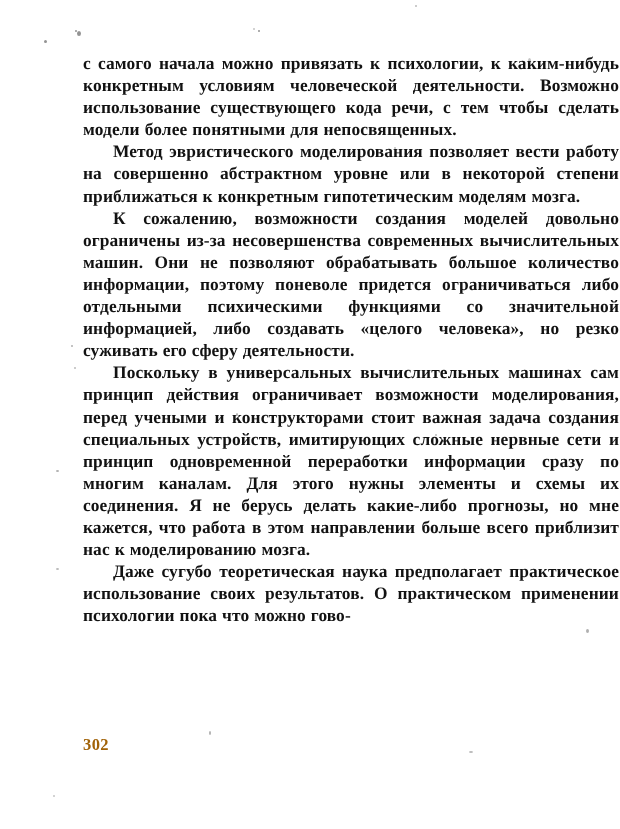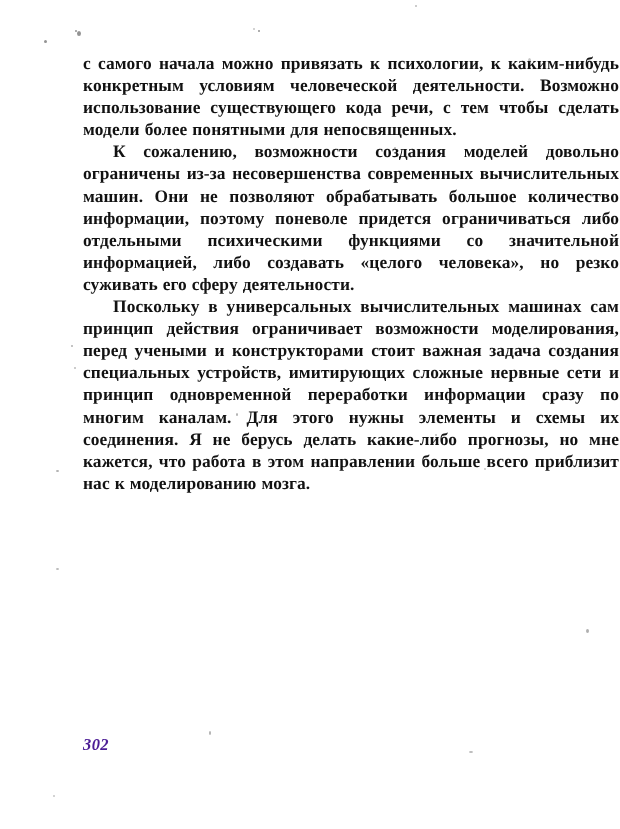--- a/index.html
+++ b/index.html
@@ -60,22 +60,21 @@
   p.para.cont {
     text-indent: 0;
   }
 
   #folio {
     position: absolute;
     left: 42px;
     top: 735px;
     font-size: 16.5px;
     font-weight: 700;
-    font-style: italic;
-    color: #4c1d95;
+    color: #a16207;
     letter-spacing: 0.4px;
     z-index: 2;
   }
 </style>
 </head>
 <body>
 
 <div id="page">
 
   <div id="speckles">
@@ -101,19 +100,21 @@
     <i style="left:604px;top:600px; width:2px; height:7px; opacity:0.5;"></i>
     <i style="left:545px;top:629px; width:3px; height:4px; opacity:0.4;"></i>
     <i style="left:604px;top:660px; width:3px; height:3px; opacity:0.4;"></i>
     <i style="left:168px;top:731px; width:2px; height:4px; opacity:0.4;"></i>
     <i style="left:428px;top:751px; width:4px; height:2px; opacity:0.35;"></i>
     <i style="left:12px; top:795px; width:2px; height:2px; opacity:0.3;"></i>
   </div>
 
   <div id="textblock">
     <p class="para cont">с самого начала можно привязать к психологии, к каким-нибудь конкретным условиям человеческой деятельности. Возможно использование существующего кода речи, с тем чтобы сделать модели более понятными для непосвященных.</p>
+    <p class="para">Метод эвристического моделирования позволяет вести работу на совершенно абстрактном уровне или в некоторой степени приближаться к конкретным гипотетическим моделям мозга.</p>
     <p class="para">К сожалению, возможности создания моделей довольно ограничены из-за несовершенства современных вычислительных машин. Они не позволяют обрабатывать большое количество информации, поэтому поневоле придется ограничиваться либо отдельными психическими функциями со значительной информацией, либо создавать «целого человека», но резко суживать его сферу деятельности.</p>
     <p class="para">Поскольку в универсальных вычислительных машинах сам принцип действия ограничивает возможности моделирования, перед учеными и конструкторами стоит важная задача создания специальных устройств, имитирующих сложные нервные сети и принцип одновременной переработки информации сразу по многим каналам. Для этого нужны элементы и схемы их соединения. Я не берусь делать какие-либо прогнозы, но мне кажется, что работа в этом направлении больше всего приблизит нас к моделированию мозга.</p>
+    <p class="para">Даже сугубо теоретическая наука предполагает практическое использование своих результатов. О практическом применении психологии пока что можно гово-</p>
   </div>
 
   <div id="folio">302</div>
 
 </div>
 
 </body></html>

